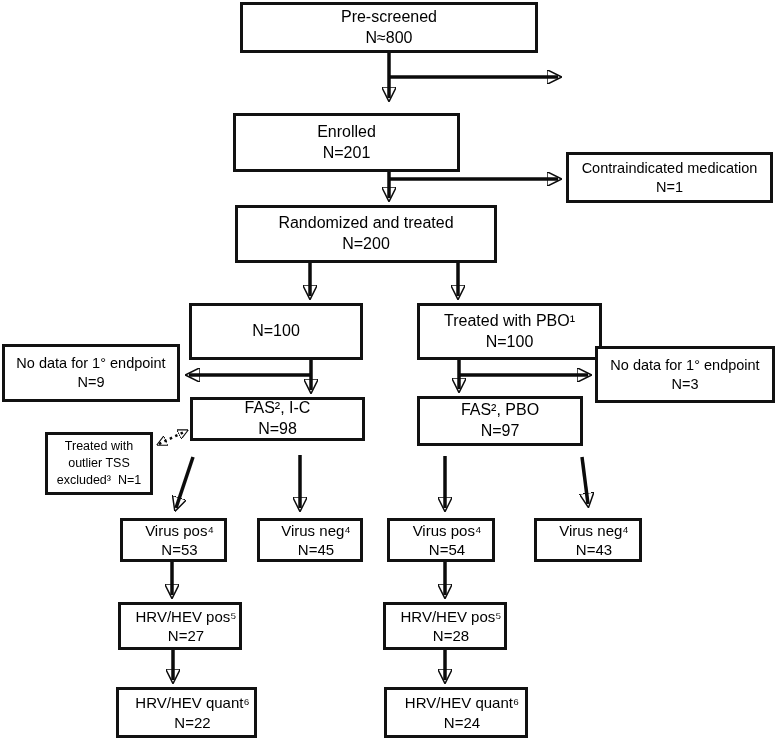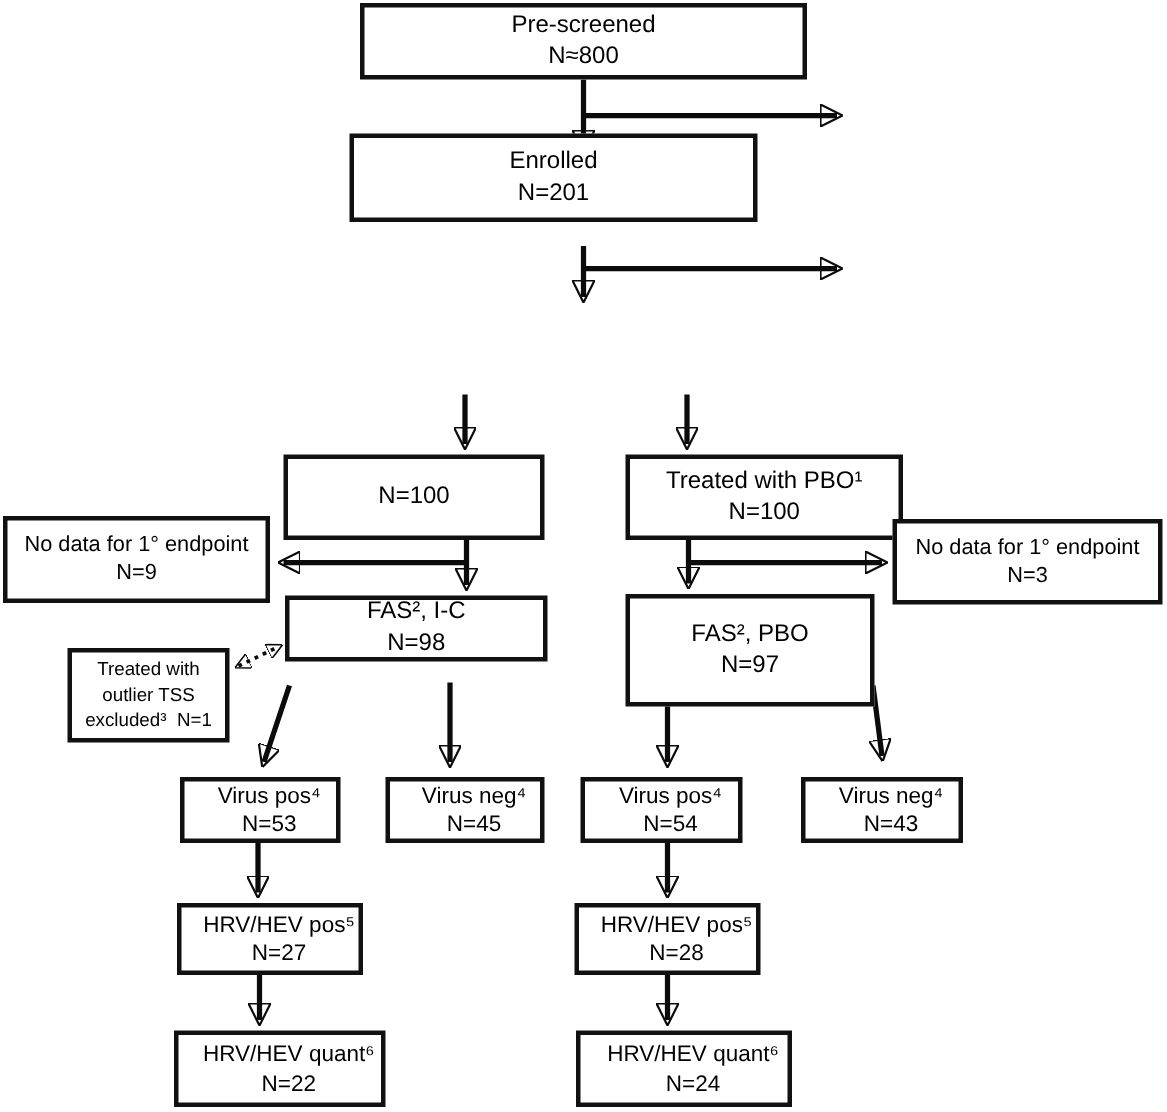--- a/index.html
+++ b/index.html
@@ -58,26 +58,34 @@
     <path d="M445 650 V680" stroke-width="3.5" marker-end="url(#ah)"></path>
     <path d="M159 444 L186 431" stroke-width="2.5" stroke-dasharray="2.5 3.5" marker-start="url(#ah)" marker-end="url(#ah)"></path>
   </svg>
 
   <div class="node fs-main" style="left:240px;top:2px;width:298px;height:51px">
     <div>Pre-screened</div>
     <div>N≈800</div>
   </div>
 
 
-  <div class="node fs-main" style="left:233px;top:89px;width:272px;height:59px">
+  <div class="node fs-main" style="left:233px;top:113px;width:227px;height:59px">
     <div>Enrolled</div>
     <div>N=201</div>
   </div>
 
+  <div class="node fs-side" style="left:566px;top:152px;width:207px;height:51px">
+    <div>Contraindicated medication</div>
+    <div>N=1</div>
+  </div>
 
+  <div class="node fs-main" style="left:235px;top:205px;width:262px;height:58px">
+    <div>Randomized and treated</div>
+    <div>N=200</div>
+  </div>
 
   <div class="node fs-main" style="left:189px;top:303px;width:174px;height:57px">
     <div>N=100</div>
   </div>
 
   <div class="node fs-main" style="left:417px;top:303px;width:185px;height:57px">
     <div>Treated with PBO¹</div>
     <div>N=100</div>
   </div>
 
@@ -89,21 +97,21 @@
   <div class="node fs-side" style="left:595px;top:346px;width:180px;height:57px">
     <div>No data for 1° endpoint</div>
     <div>N=3</div>
   </div>
 
   <div class="node fs-main" style="left:190px;top:397px;width:175px;height:44px">
     <div>FAS², I-C</div>
     <div>N=98</div>
   </div>
 
-  <div class="node fs-main" style="left:417px;top:396px;width:166px;height:75px">
+  <div class="node fs-main" style="left:417px;top:396px;width:166px;height:50px">
     <div>FAS², PBO</div>
     <div>N=97</div>
   </div>
 
   <div class="node fs-small" style="left:45px;top:432px;width:108px;height:63px">
     <div>Treated with</div>
     <div>outlier TSS</div>
     <div>excluded³&nbsp; N=1</div>
   </div>
 

